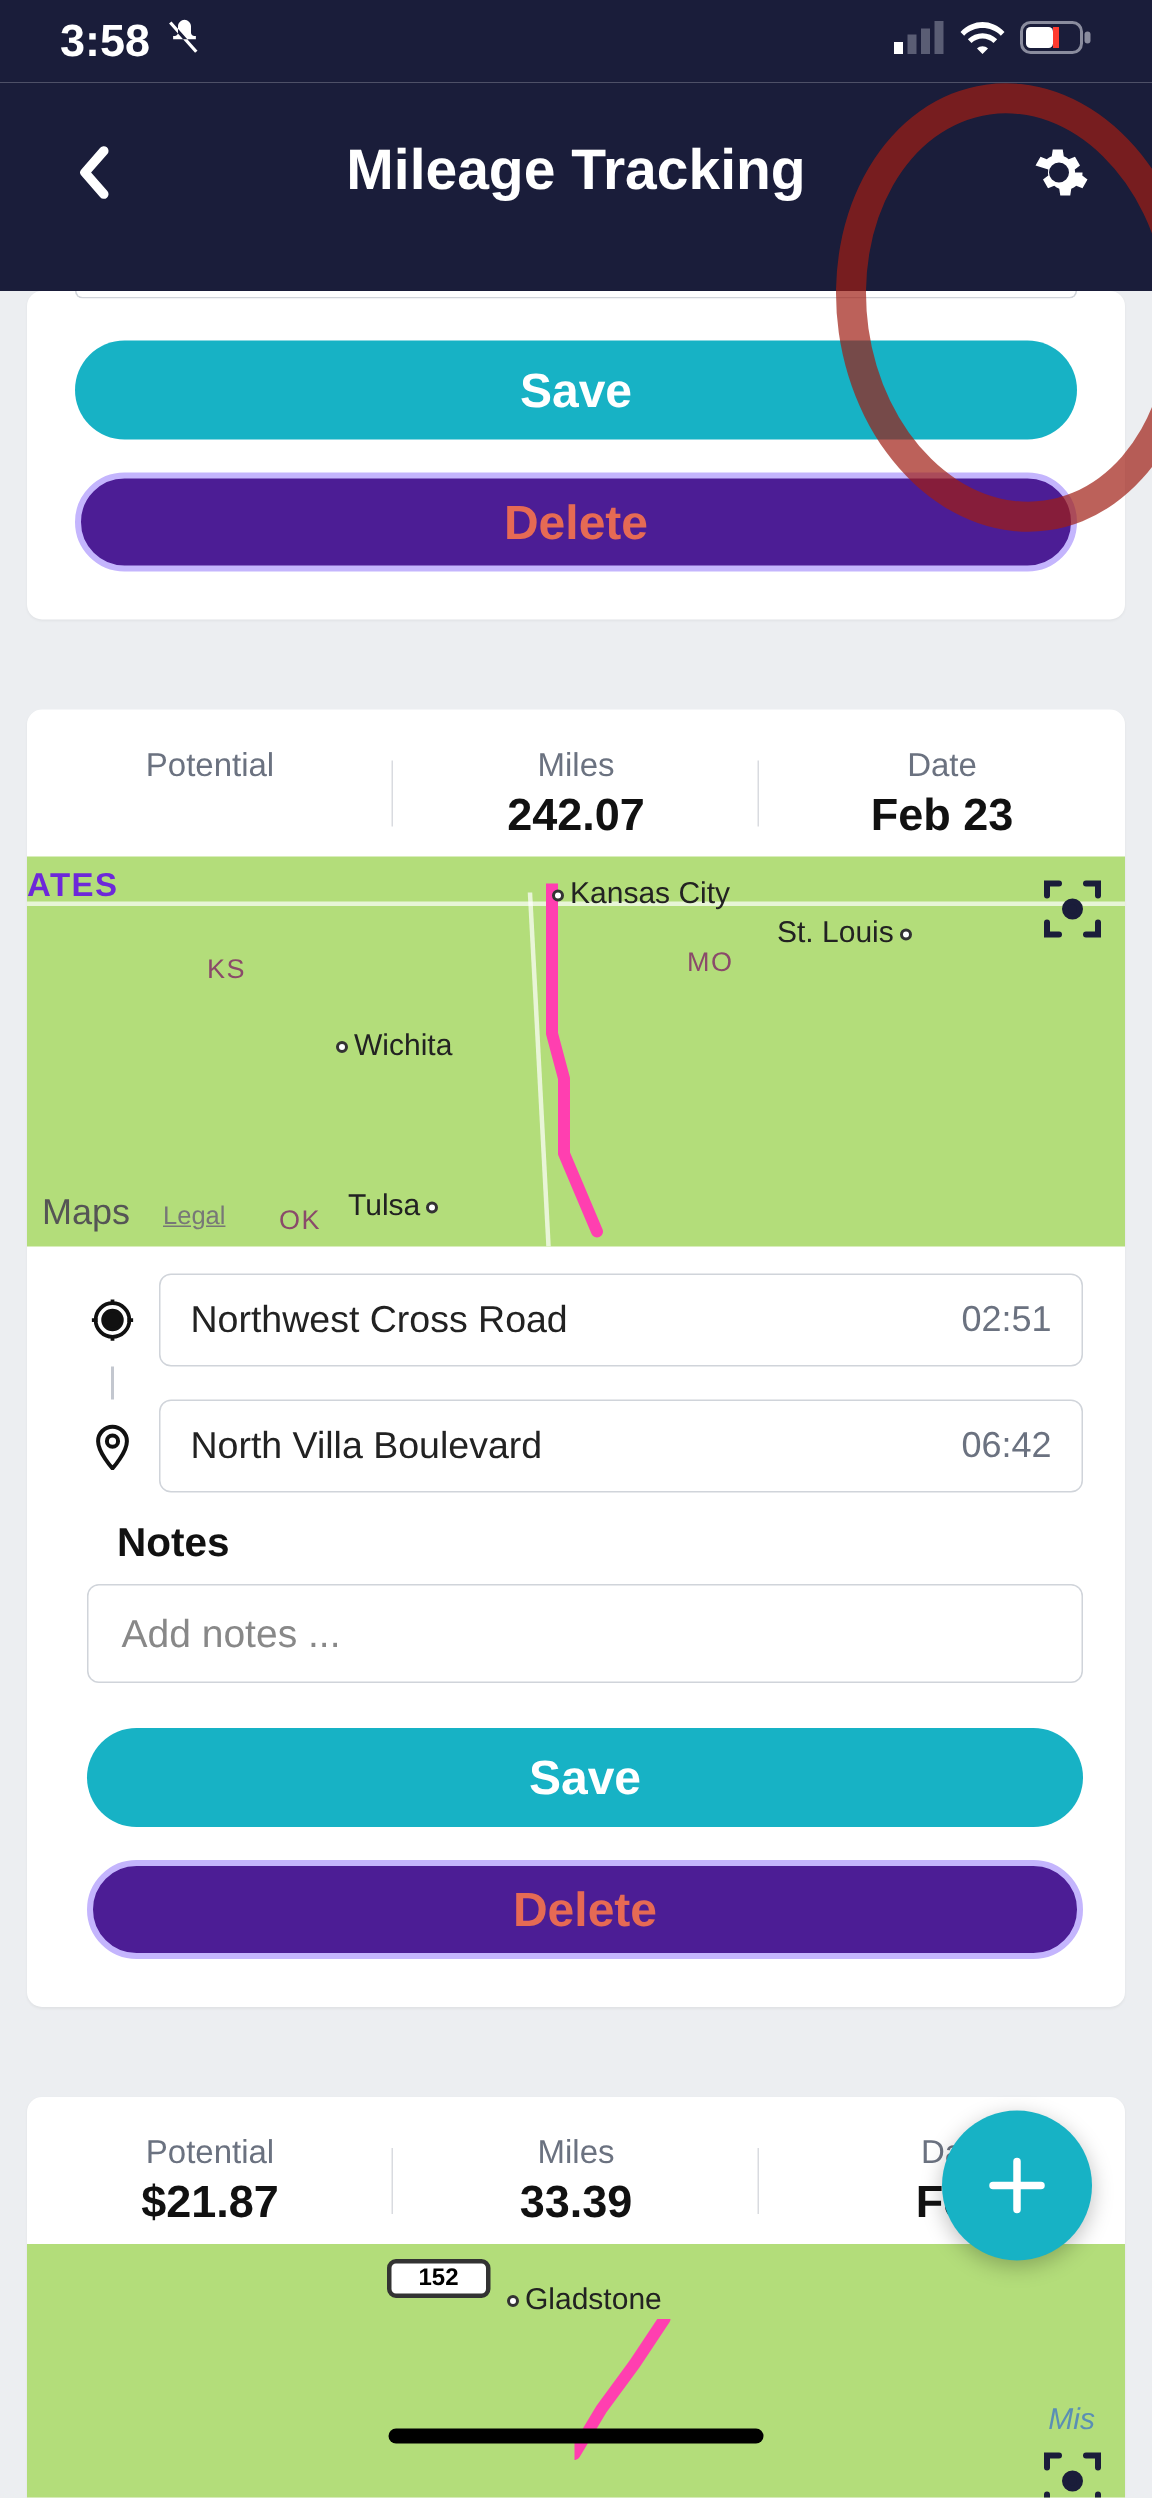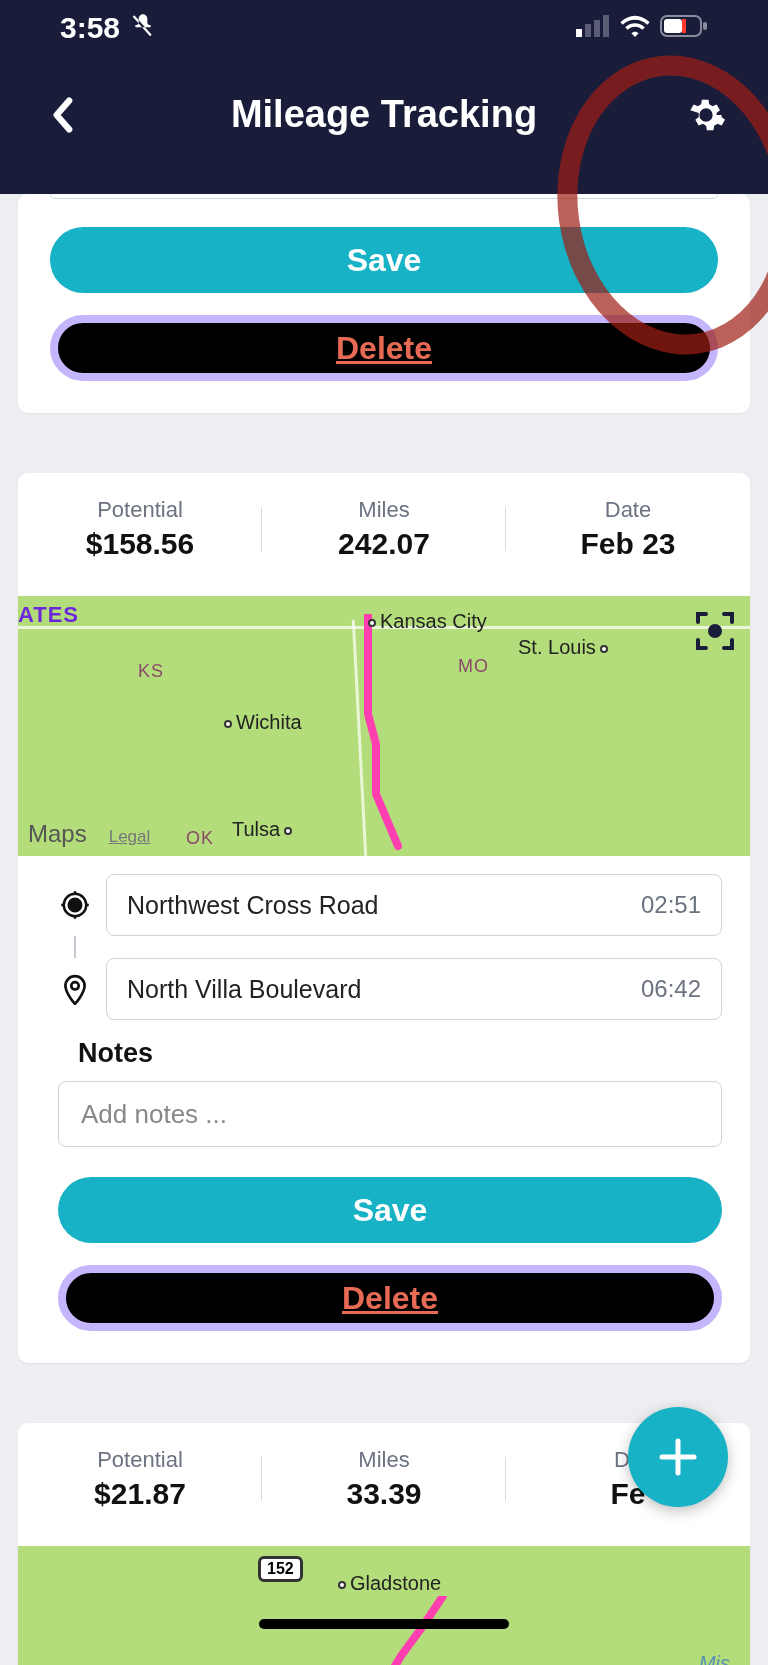--- a/index.html
+++ b/index.html
@@ -10,21 +10,21 @@
     background: #eceef1;
     position: relative;
     overflow: hidden;
   }
   .status-bar {
     height: 55px;
     background: #1a1d3a;
     display: flex;
     align-items: center;
     justify-content: space-between;
-    padding: 0 60px;
+    padding: 0 40px;
     color: #fff;
   }
   .status-left { display: flex; align-items: center; gap: 10px; font-size: 30px; font-weight: 600; }
   .status-right { display: flex; align-items: center; gap: 10px; }
   .header {
     height: 139px; background: #1a1d3a; display: flex; align-items: center;
     justify-content: space-between; padding: 0 40px 20px 40px; color: #fff;
   }
   .header-title { font-size: 38px; font-weight: 700; }
   .back-btn, .gear-btn { width: 44px; height: 44px; display:flex; align-items:center; justify-content:center; }
@@ -37,22 +37,22 @@
   .stub-input {
     height: 5px; border: 1px solid #d0d4da; border-top: none;
     border-radius: 0 0 8px 8px; margin-bottom: 28px;
   }
   .btn {
     width: 100%; height: 66px; border-radius: 33px; font-size: 32px;
     font-weight: 700; display:flex; align-items:center; justify-content:center;
     border: none; cursor: pointer;
   }
   .btn-save { background: #17b2c5; color: #fff; margin-bottom: 22px; }
-  .btn-delete { background: #000000; border: 8px solid #c4b5fd; color: #e66a54; text-decoration: underline; }
-  .stats-row { display:flex; padding: 24px 0 35px 0; }
+  .btn-delete { background: #4c1d95; border: 4px solid #c4b5fd; color: #e66a54; }
+  .stats-row { display:flex; padding: 24px 0 10px 0; }
   .stat { flex:1; text-align:center; position:relative; }
   .stat:not(:last-child)::after {
     content:""; position:absolute; right:0; top:10px; bottom:10px; width:1px; background:#d9dbe0;
   }
   .stat-label { font-size: 22px; color: #6b7280; margin-bottom: 4px; }
   .stat-value { font-size: 30px; font-weight: 700; color: #111; }
   .map {
     height: 260px; width: 100%; position: relative;
     background: #b3dd7a;
     overflow: hidden;
@@ -155,21 +155,20 @@
   <div class="card card-partial">
     <div class="stub-input"></div>
     <button class="btn btn-save">Save</button>
     <button class="btn btn-delete">Delete</button>
   </div>
 
   <div class="card">
     <div class="stats-row">
       <div class="stat">
         <div class="stat-label">Potential</div>
-        <div class="stat-value">$158.56</div>
       </div>
       <div class="stat">
         <div class="stat-label">Miles</div>
         <div class="stat-value">242.07</div>
       </div>
       <div class="stat">
         <div class="stat-label">Date</div>
         <div class="stat-value">Feb 23</div>
       </div>
     </div>
@@ -249,21 +248,21 @@
       <div class="stat">
         <div class="stat-label">Miles</div>
         <div class="stat-value">33.39</div>
       </div>
       <div class="stat">
         <div class="stat-label">Da</div>
         <div class="stat-value">Fe</div>
       </div>
     </div>
     <div class="map2">
-      <div style="position:absolute;left:240px;top:10px;border:3px solid #333;border-radius:6px;padding:1px 6px;font-size:16px;background:#fff;font-weight:600;">152</div>
+      <div style="position:absolute;left:240px;top:10px;border:3px solid #333;border-radius:6px;padding:1px 18px;font-size:16px;background:#fff;font-weight:600;">152</div>
       <div class="map-city" style="top:26px;left:320px;"><span class="dot"></span><span>Gladstone</span></div>
 
       <svg class="map-route" style="left:365px;top:50px;" width="80" height="100">
           <path d="M60 0 L40 30 L18 60 L0 90" stroke="#ff3fb0" stroke-width="8" fill="none" stroke-linecap="round"></path>
         </svg>
       <div style="position:absolute;right:20px;bottom:76px;color:#5a8fb5;font-style:italic;font-size:20px;">Mis</div>
       <div class="map-recenter" style="top:auto;bottom:24px;">
         <svg width="46" height="46" viewBox="0 0 46 46" stroke="#1a1d3a" stroke-width="4" fill="none" stroke-linecap="round">
             <path d="M6 14V6h8M40 14V6h-8M6 32v8h8M40 32v8h-8"></path>
             <circle cx="23" cy="23" r="5" fill="#1a1d3a"></circle>

